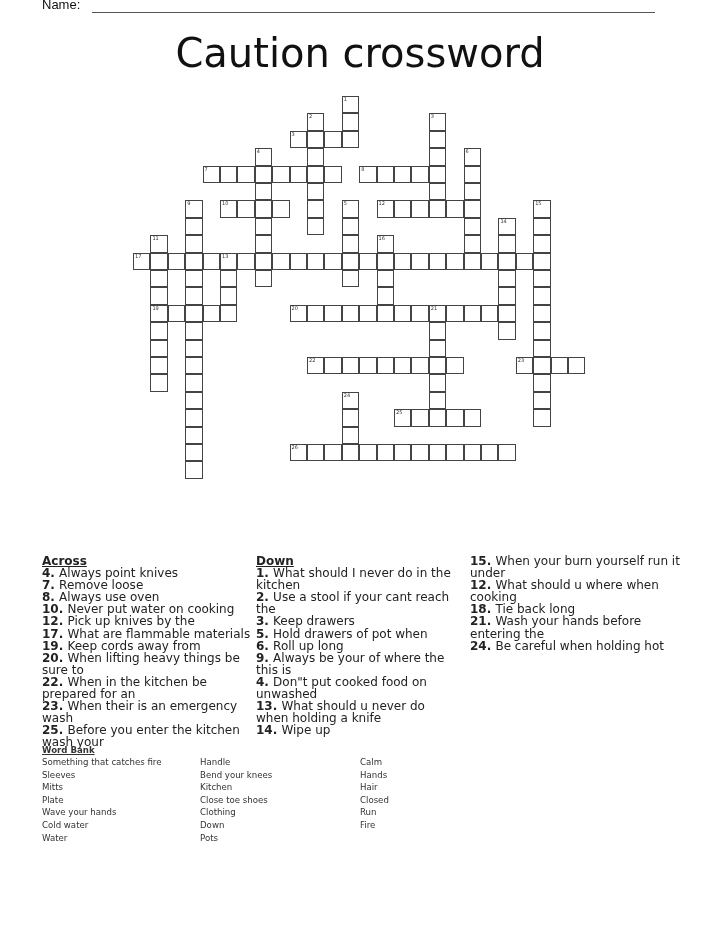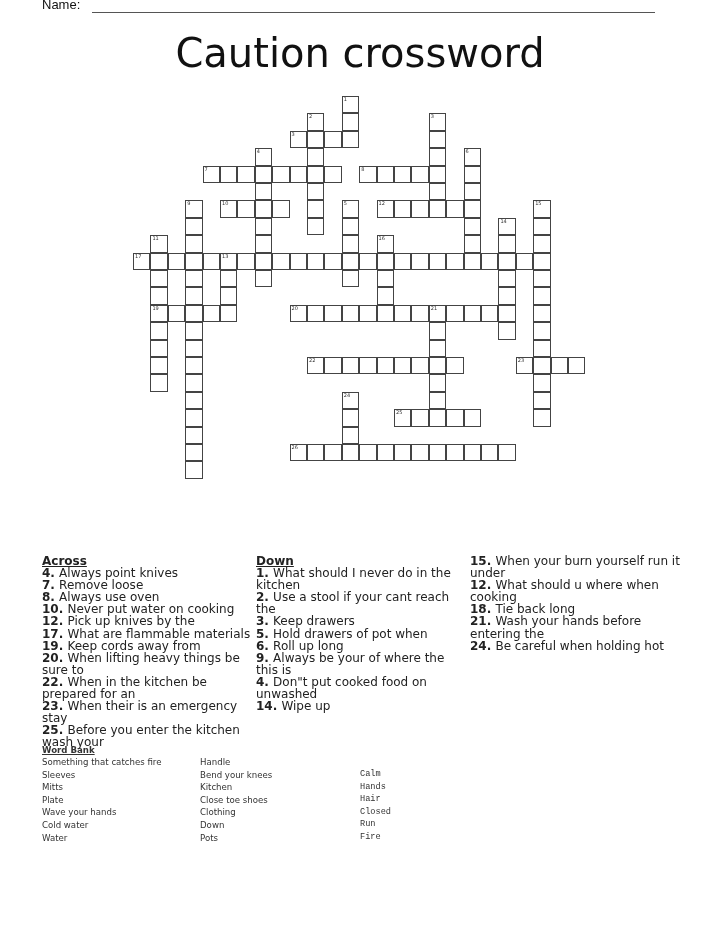--- a/index.html
+++ b/index.html
@@ -256,32 +256,33 @@
   <div class="hd">Across</div>
 <div><span class="n">4. </span><span>Always point knives</span></div>
     <div><span class="n">7. </span><span>Remove loose</span></div>
     <div><span class="n">8. </span><span>Always use oven</span></div>
     <div><span class="n">10. </span><span>Never put water on cooking</span></div>
     <div><span class="n">12. </span><span>Pick up knives by the</span></div>
     <div><span class="n">17. </span><span>What are flammable materials</span></div>
     <div><span class="n">19. </span><span>Keep cords away from</span></div>
     <div><span class="n">20. </span><span>When lifting heavy things be sure to</span></div>
     <div><span class="n">22. </span><span>When in the kitchen be prepared for an</span></div>
-    <div><span class="n">23. </span><span>When their is an emergency stay</span></div>
+    <div><span class="n">23. </span><span>When their is an emergency wash</span></div>
     <div><span class="n">25. </span><span>Before you enter the kitchen wash your</span></div>
   </div>
 <div class="clues" id="col2" style="left:256px;top:555px;width:205px;">
     <div class="hd">Down</div>
     <div><span class="n">1. </span><span>What should I never do in the kitchen</span></div>
     <div><span class="n">2. </span><span>Use a stool if your cant reach the</span></div>
     <div><span class="n">3. </span><span>Keep drawers</span></div>
     <div><span class="n">5. </span><span>Hold drawers of pot when</span></div>
     <div><span class="n">6. </span><span>Roll up long</span></div>
     <div><span class="n">9. </span><span>Always be your of where the this is</span></div>
     <div><span class="n">4. </span><span>Don"t put cooked food on unwashed</span></div>
+    <div><span class="n">13. </span><span>What should u never do when holding a knife</span></div>
     <div><span class="n">14. </span><span>Wipe up</span></div>
   </div>
 <div class="clues" id="col3" style="left:470px;top:555px;width:215px;">
     <div><span class="n">15. </span><span>When your burn yourself run it under</span></div>
     <div><span class="n">12. </span><span>What should u where when cooking</span></div>
     <div><span class="n">18. </span><span>Tie back long</span></div>
     <div><span class="n">21. </span><span>Wash your hands before entering the</span></div>
     <div><span class="n">24. </span><span>Be careful when holding hot</span></div>
   </div>
 
@@ -298,21 +299,21 @@
     </div>
     <div style="position: absolute; left: 158px; top: 12px;">
       <div>Handle</div>
       <div>Bend your knees</div>
       <div>Kitchen</div>
       <div>Close toe shoes</div>
       <div>Clothing</div>
       <div>Down</div>
       <div>Pots</div>
     </div>
-    <div style="position: absolute; left: 318px; top: 24px; font-family: Liberation Mono, monospace;">
+    <div style="position: absolute; left: 318px; top: 12px;">
       <div>Calm</div>
       <div>Hands</div>
       <div>Hair</div>
       <div>Closed</div>
       <div>Run</div>
       <div>Fire</div>
     </div>
   </div>
 
 </body></html>

